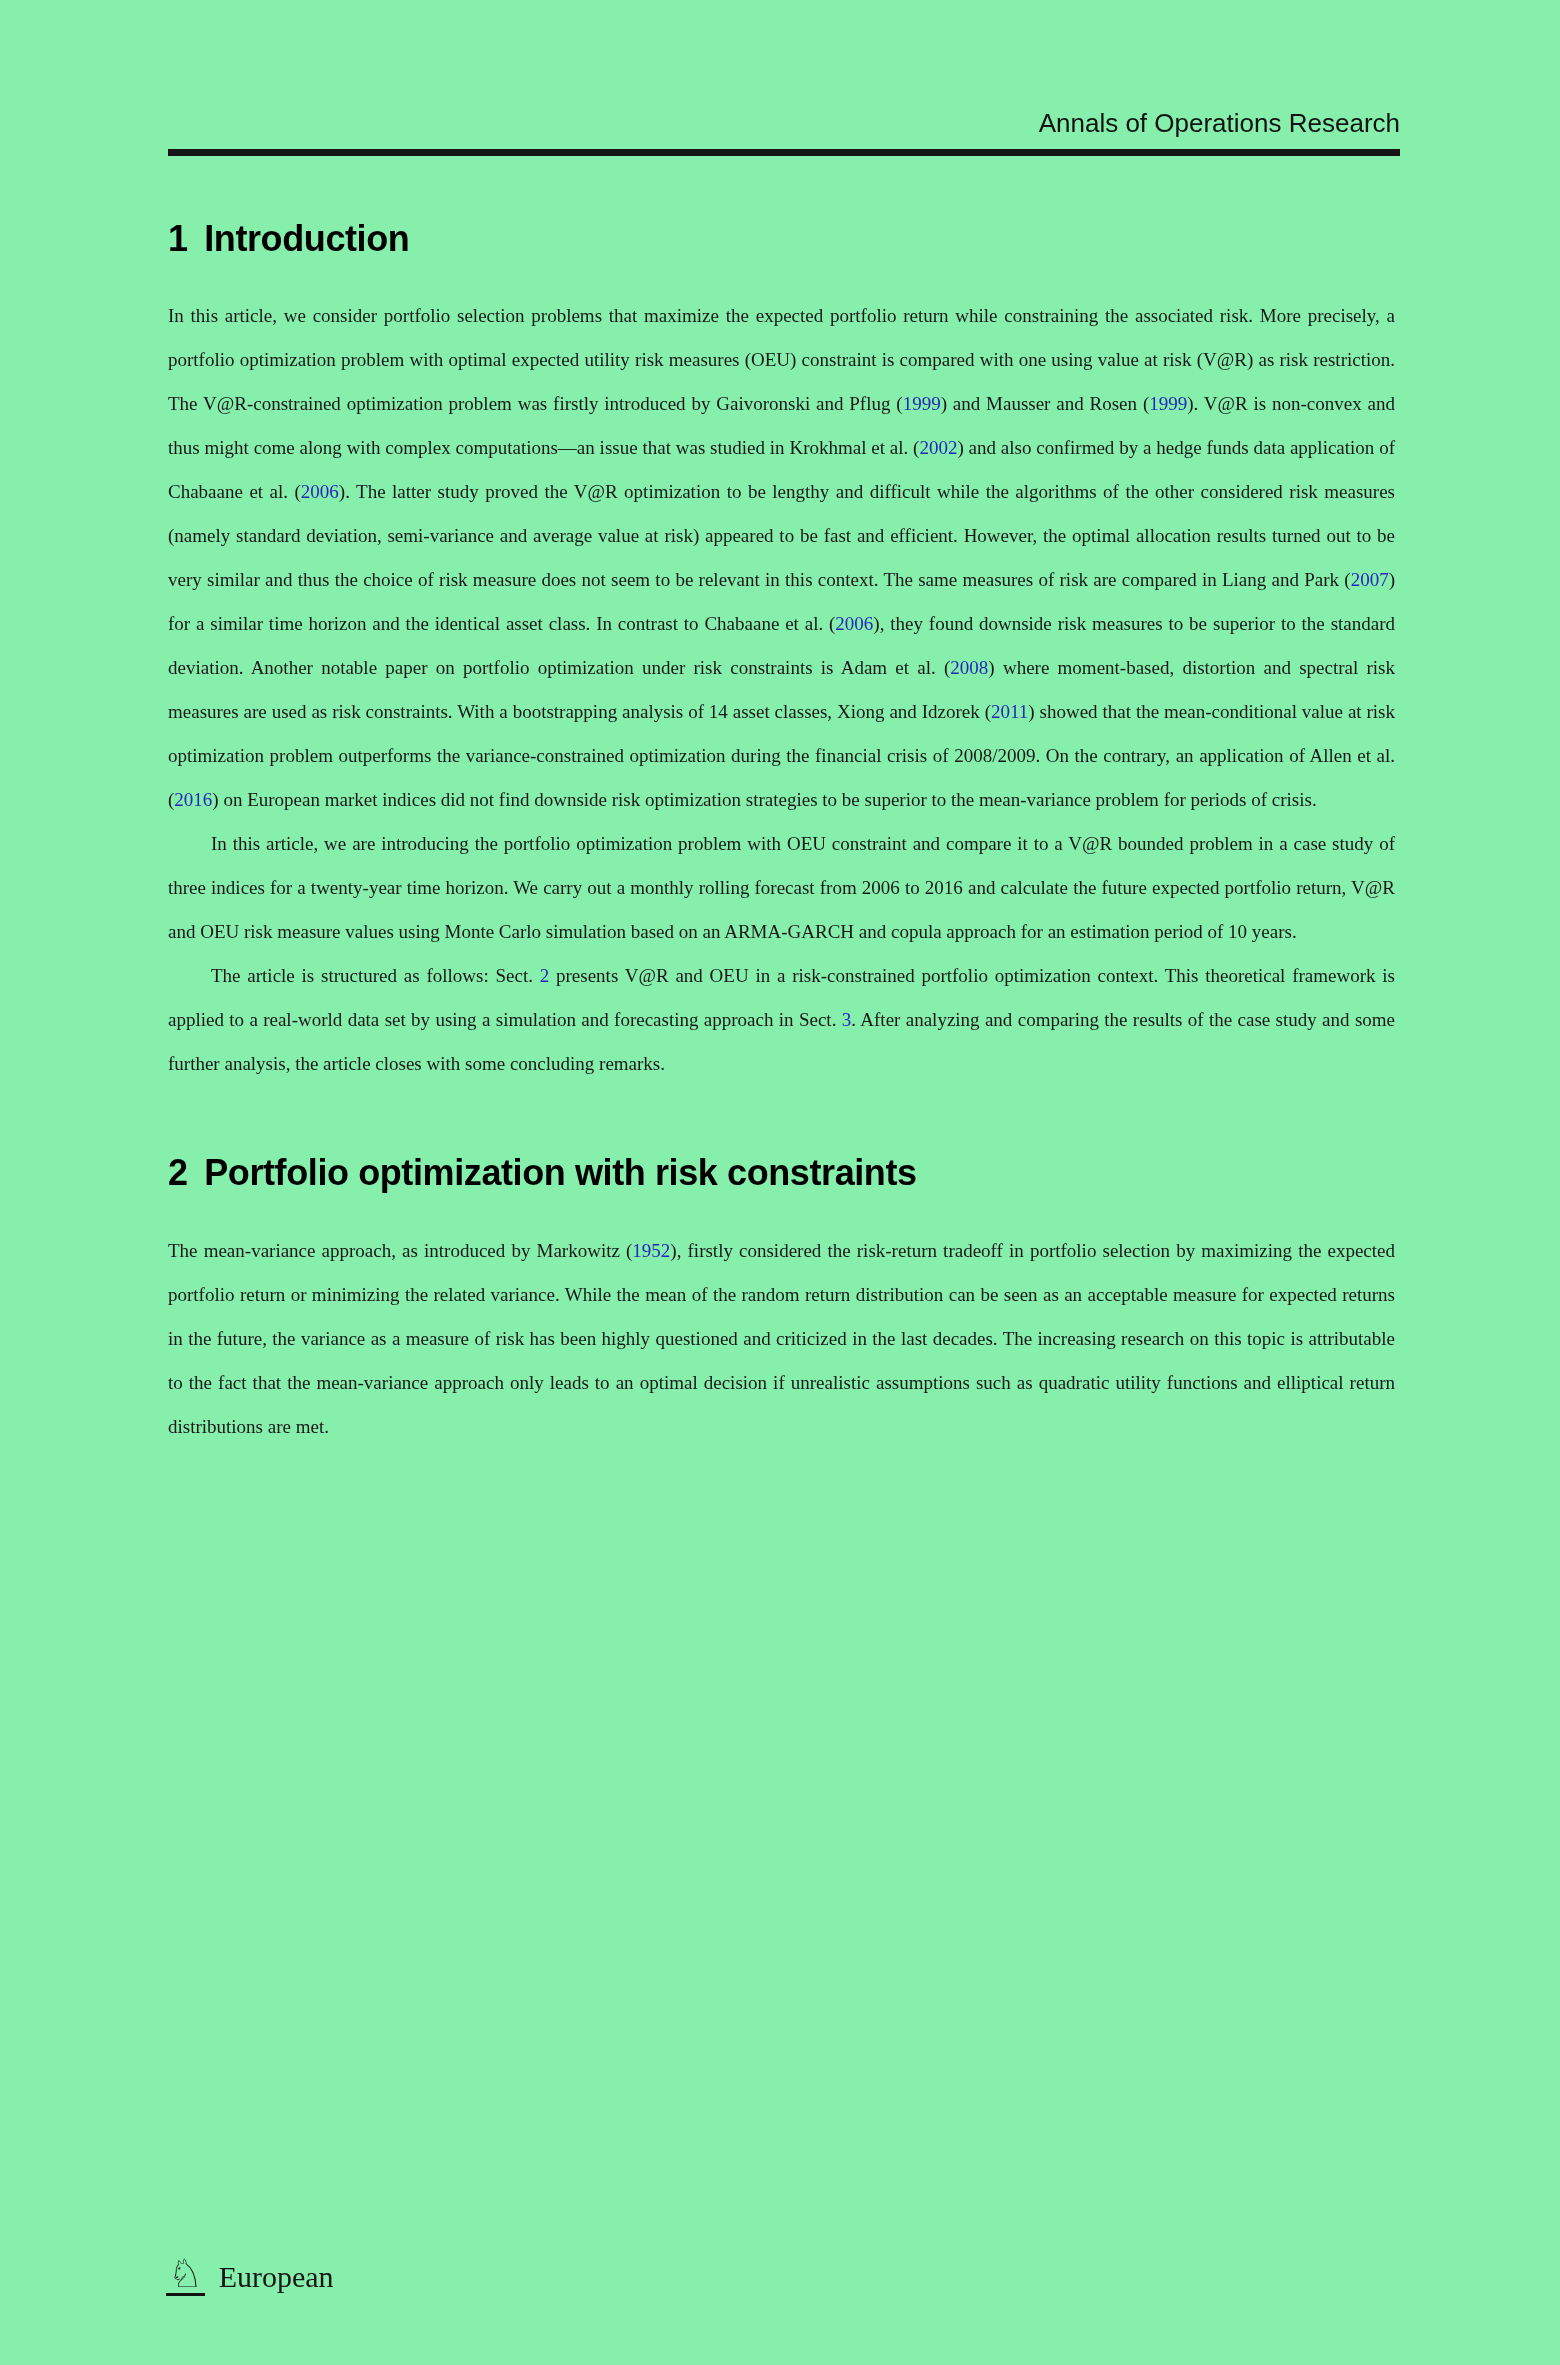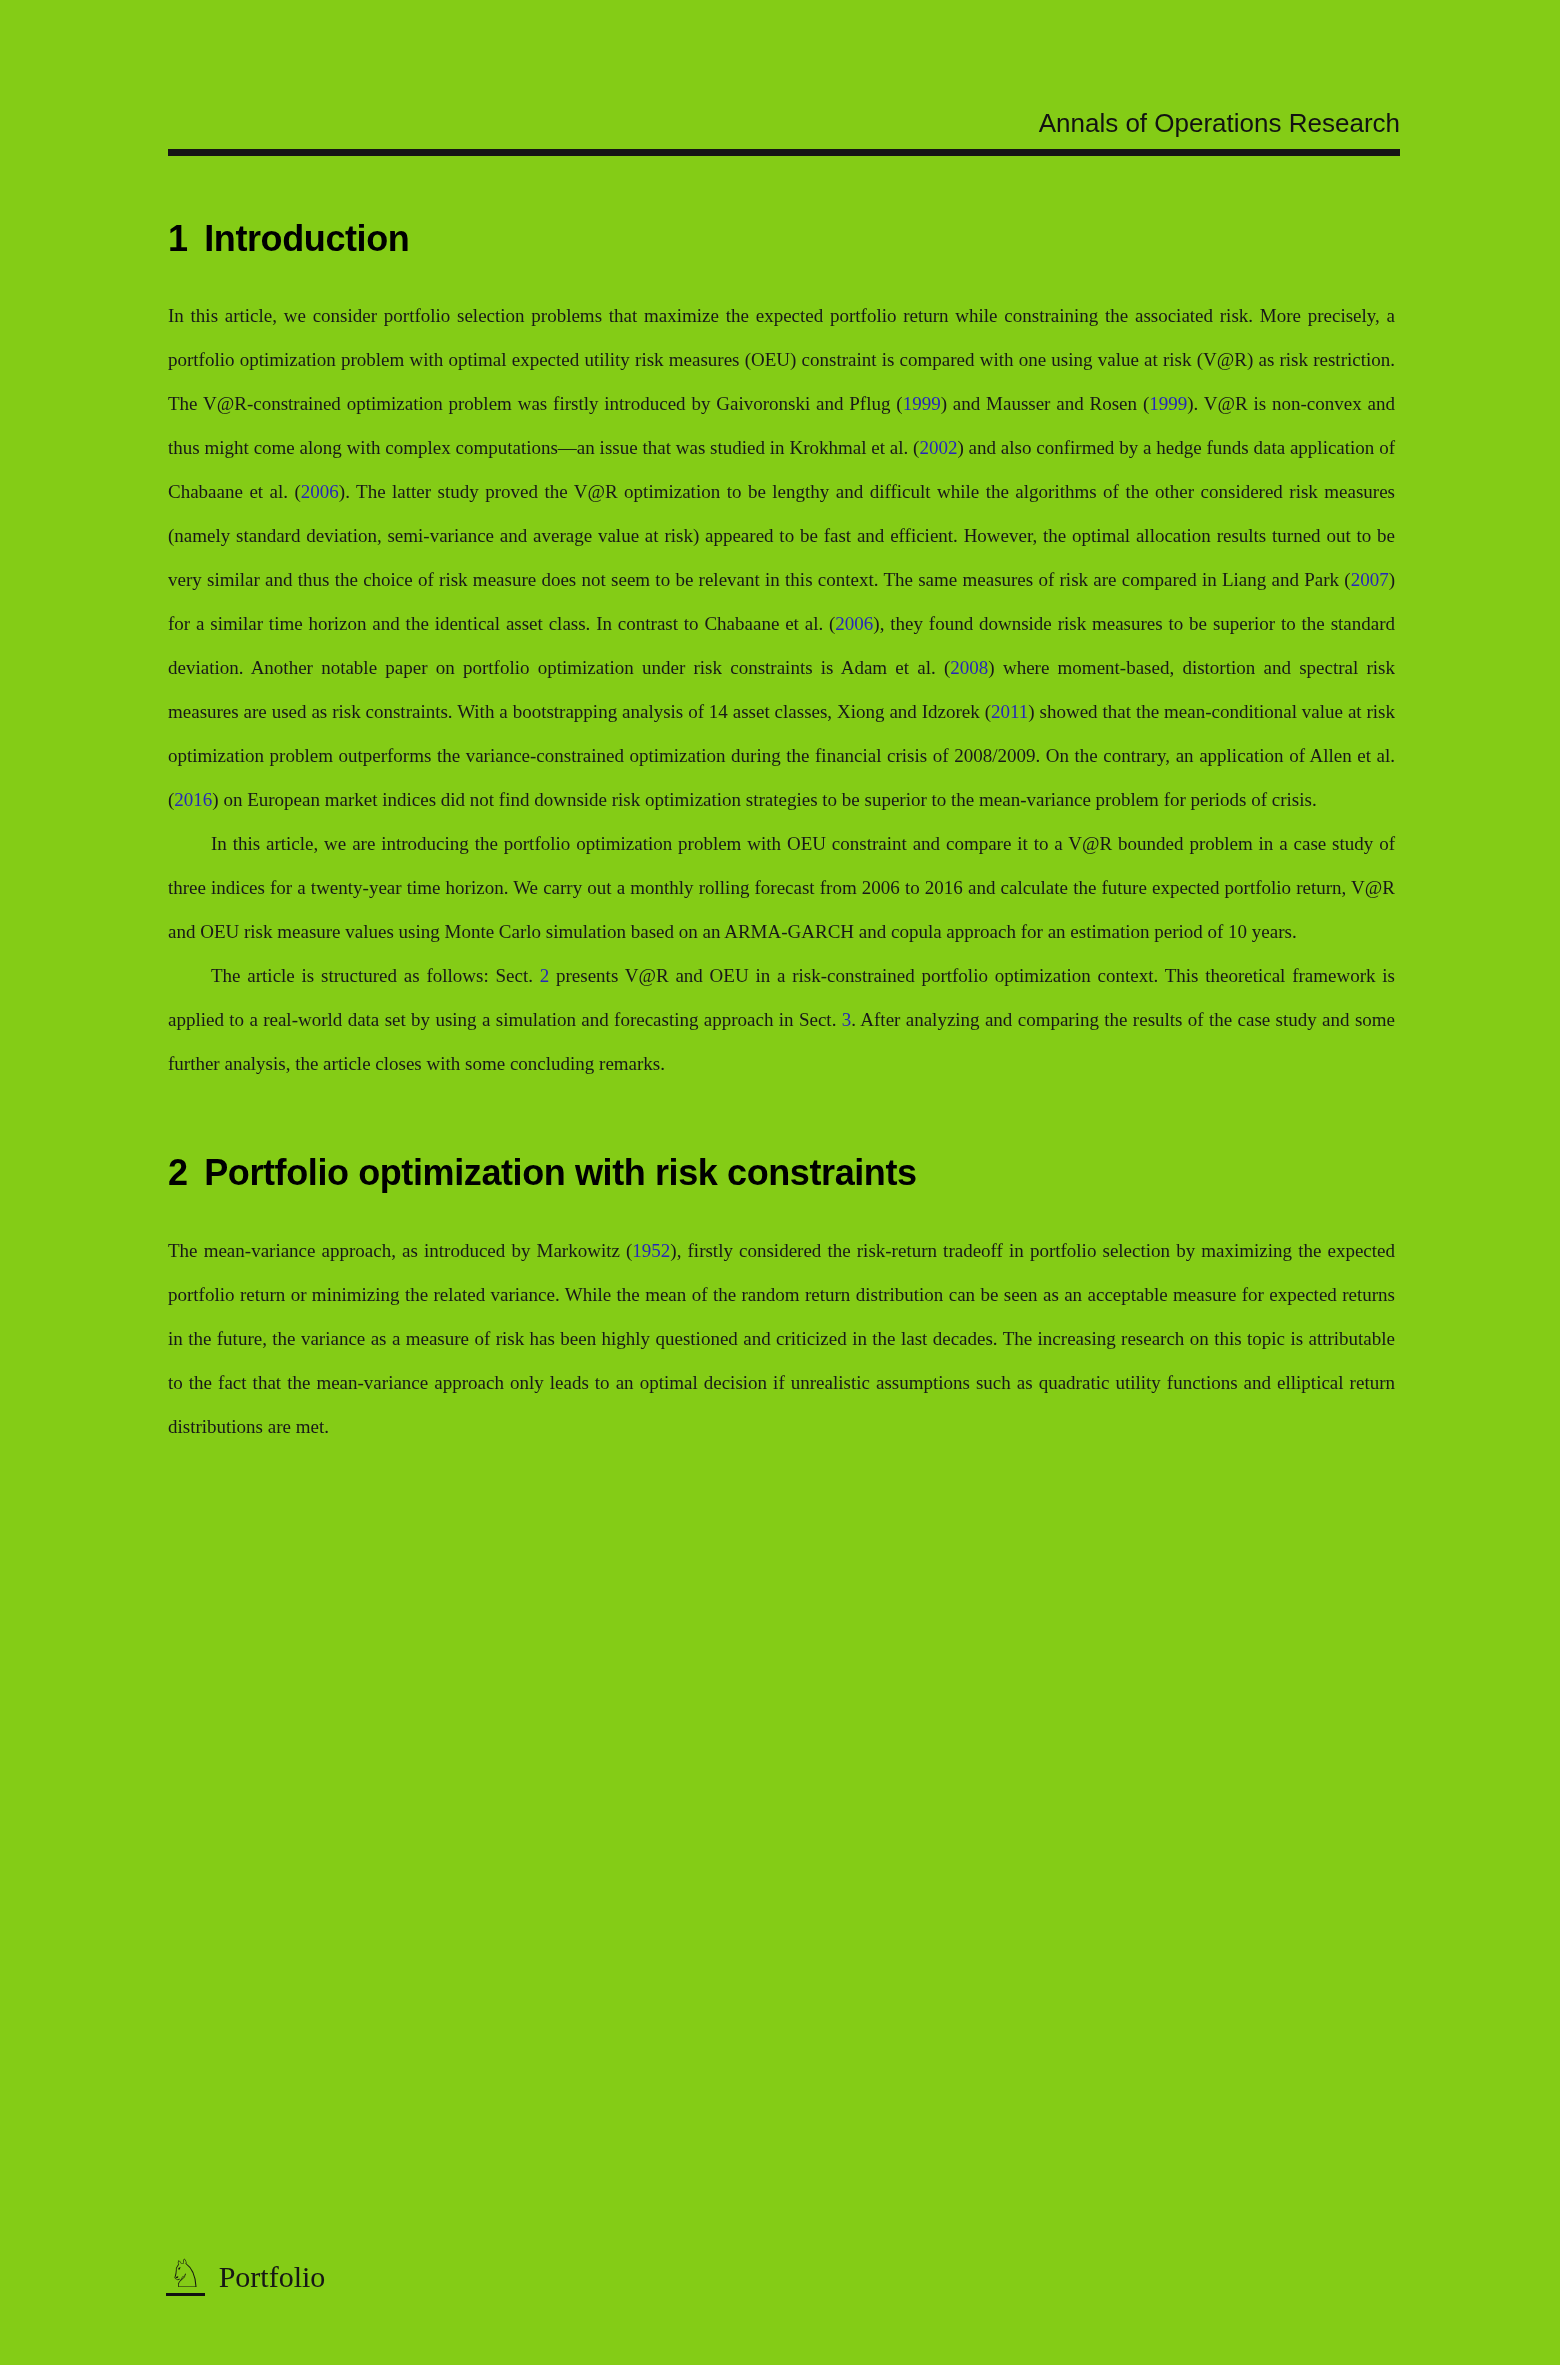--- a/index.html
+++ b/index.html
@@ -1,21 +1,21 @@
 <!DOCTYPE html>
 <html style="--link: #2727bb; --text: #1b1b1b; --rule: #151515;"><head>
 <meta charset="utf-8">
 <style>
   html, body { margin: 0; padding: 0; background: #e8e8e8; }
   .page {
     position: relative;
     width: 1560px;
     height: 2366px;
     margin: 0 auto;
-    background: #84cc16;
+    background: #86efac;
     font-family: "Liberation Serif", serif;
     color: var(--text, #1b1b1b);
     overflow: hidden;
   }
   header.page-header {
     position: absolute;
     top: 0; left: 168px; right: 160px;
   }
   .journal-title {
     margin-top: 109px;
@@ -98,17 +98,17 @@
       <h2 class="section-title"><span class="section-number">1</span><span class="section-text">Introduction</span></h2>
       <p class="paragraph">In this article, we consider portfolio selection problems that maximize the expected portfolio return while constraining the associated risk. More precisely, a portfolio optimization problem with optimal expected utility risk measures (OEU) constraint is compared with one using value at risk (V@R) as risk restriction. The V@R-constrained optimization problem was firstly introduced by Gaivoronski and Pflug (<a class="cite">1999</a>) and Mausser and Rosen (<a class="cite">1999</a>). V@R is non-convex and thus might come along with complex computations—an issue that was studied in Krokhmal et al. (<a class="cite">2002</a>) and also confirmed by a hedge funds data application of Chabaane et al. (<a class="cite">2006</a>). The latter study proved the V@R optimization to be lengthy and difficult while the algorithms of the other considered risk measures (namely standard deviation, semi-variance and average value at risk) appeared to be fast and efficient. However, the optimal allocation results turned out to be very similar and thus the choice of risk measure does not seem to be relevant in this context. The same measures of risk are compared in Liang and Park (<a class="cite">2007</a>) for a similar time horizon and the identical asset class. In contrast to Chabaane et al. (<a class="cite">2006</a>), they found downside risk measures to be superior to the standard deviation. Another notable paper on portfolio optimization under risk constraints is Adam et al. (<a class="cite">2008</a>) where moment-based, distortion and spectral risk measures are used as risk constraints. With a bootstrapping analysis of 14 asset classes, Xiong and Idzorek (<a class="cite">2011</a>) showed that the mean-conditional value at risk optimization problem outperforms the variance-constrained optimization during the financial crisis of 2008/2009. On the contrary, an application of Allen et al. (<a class="cite">2016</a>) on European market indices did not find downside risk optimization strategies to be superior to the mean-variance problem for periods of crisis.</p>
       <p class="paragraph indent">In this article, we are introducing the portfolio optimization problem with OEU constraint and compare it to a V@R bounded problem in a case study of three indices for a twenty-year time horizon. We carry out a monthly rolling forecast from 2006 to 2016 and calculate the future expected portfolio return, V@R and OEU risk measure values using Monte Carlo simulation based on an ARMA-GARCH and copula approach for an estimation period of 10 years.</p>
       <p class="paragraph indent">The article is structured as follows: Sect. <a class="cite">2</a> presents V@R and OEU in a risk-constrained portfolio optimization context. This theoretical framework is applied to a real-world data set by using a simulation and forecasting approach in Sect. <a class="cite">3</a>. After analyzing and comparing the results of the case study and some further analysis, the article closes with some concluding remarks.</p>
       <h2 class="section-title"><span class="section-number">2</span><span class="section-text">Portfolio optimization with risk constraints</span></h2>
       <p class="paragraph">The mean-variance approach, as introduced by Markowitz (<a class="cite">1952</a>), firstly considered the risk-return tradeoff in portfolio selection by maximizing the expected portfolio return or minimizing the related variance. While the mean of the random return distribution can be seen as an acceptable measure for expected returns in the future, the variance as a measure of risk has been highly questioned and criticized in the last decades. The increasing research on this topic is attributable to the fact that the mean-variance approach only leads to an optimal decision if unrealistic assumptions such as quadratic utility functions and elliptical return distributions are met.</p>
     </main>
 
   <footer class="page-footer">
     <span class="springer-logo">♘</span>
-    <span class="publisher-name">Portfolio</span>
+    <span class="publisher-name">European</span>
   </footer>
 
 </div>
 
 
 </body></html>

